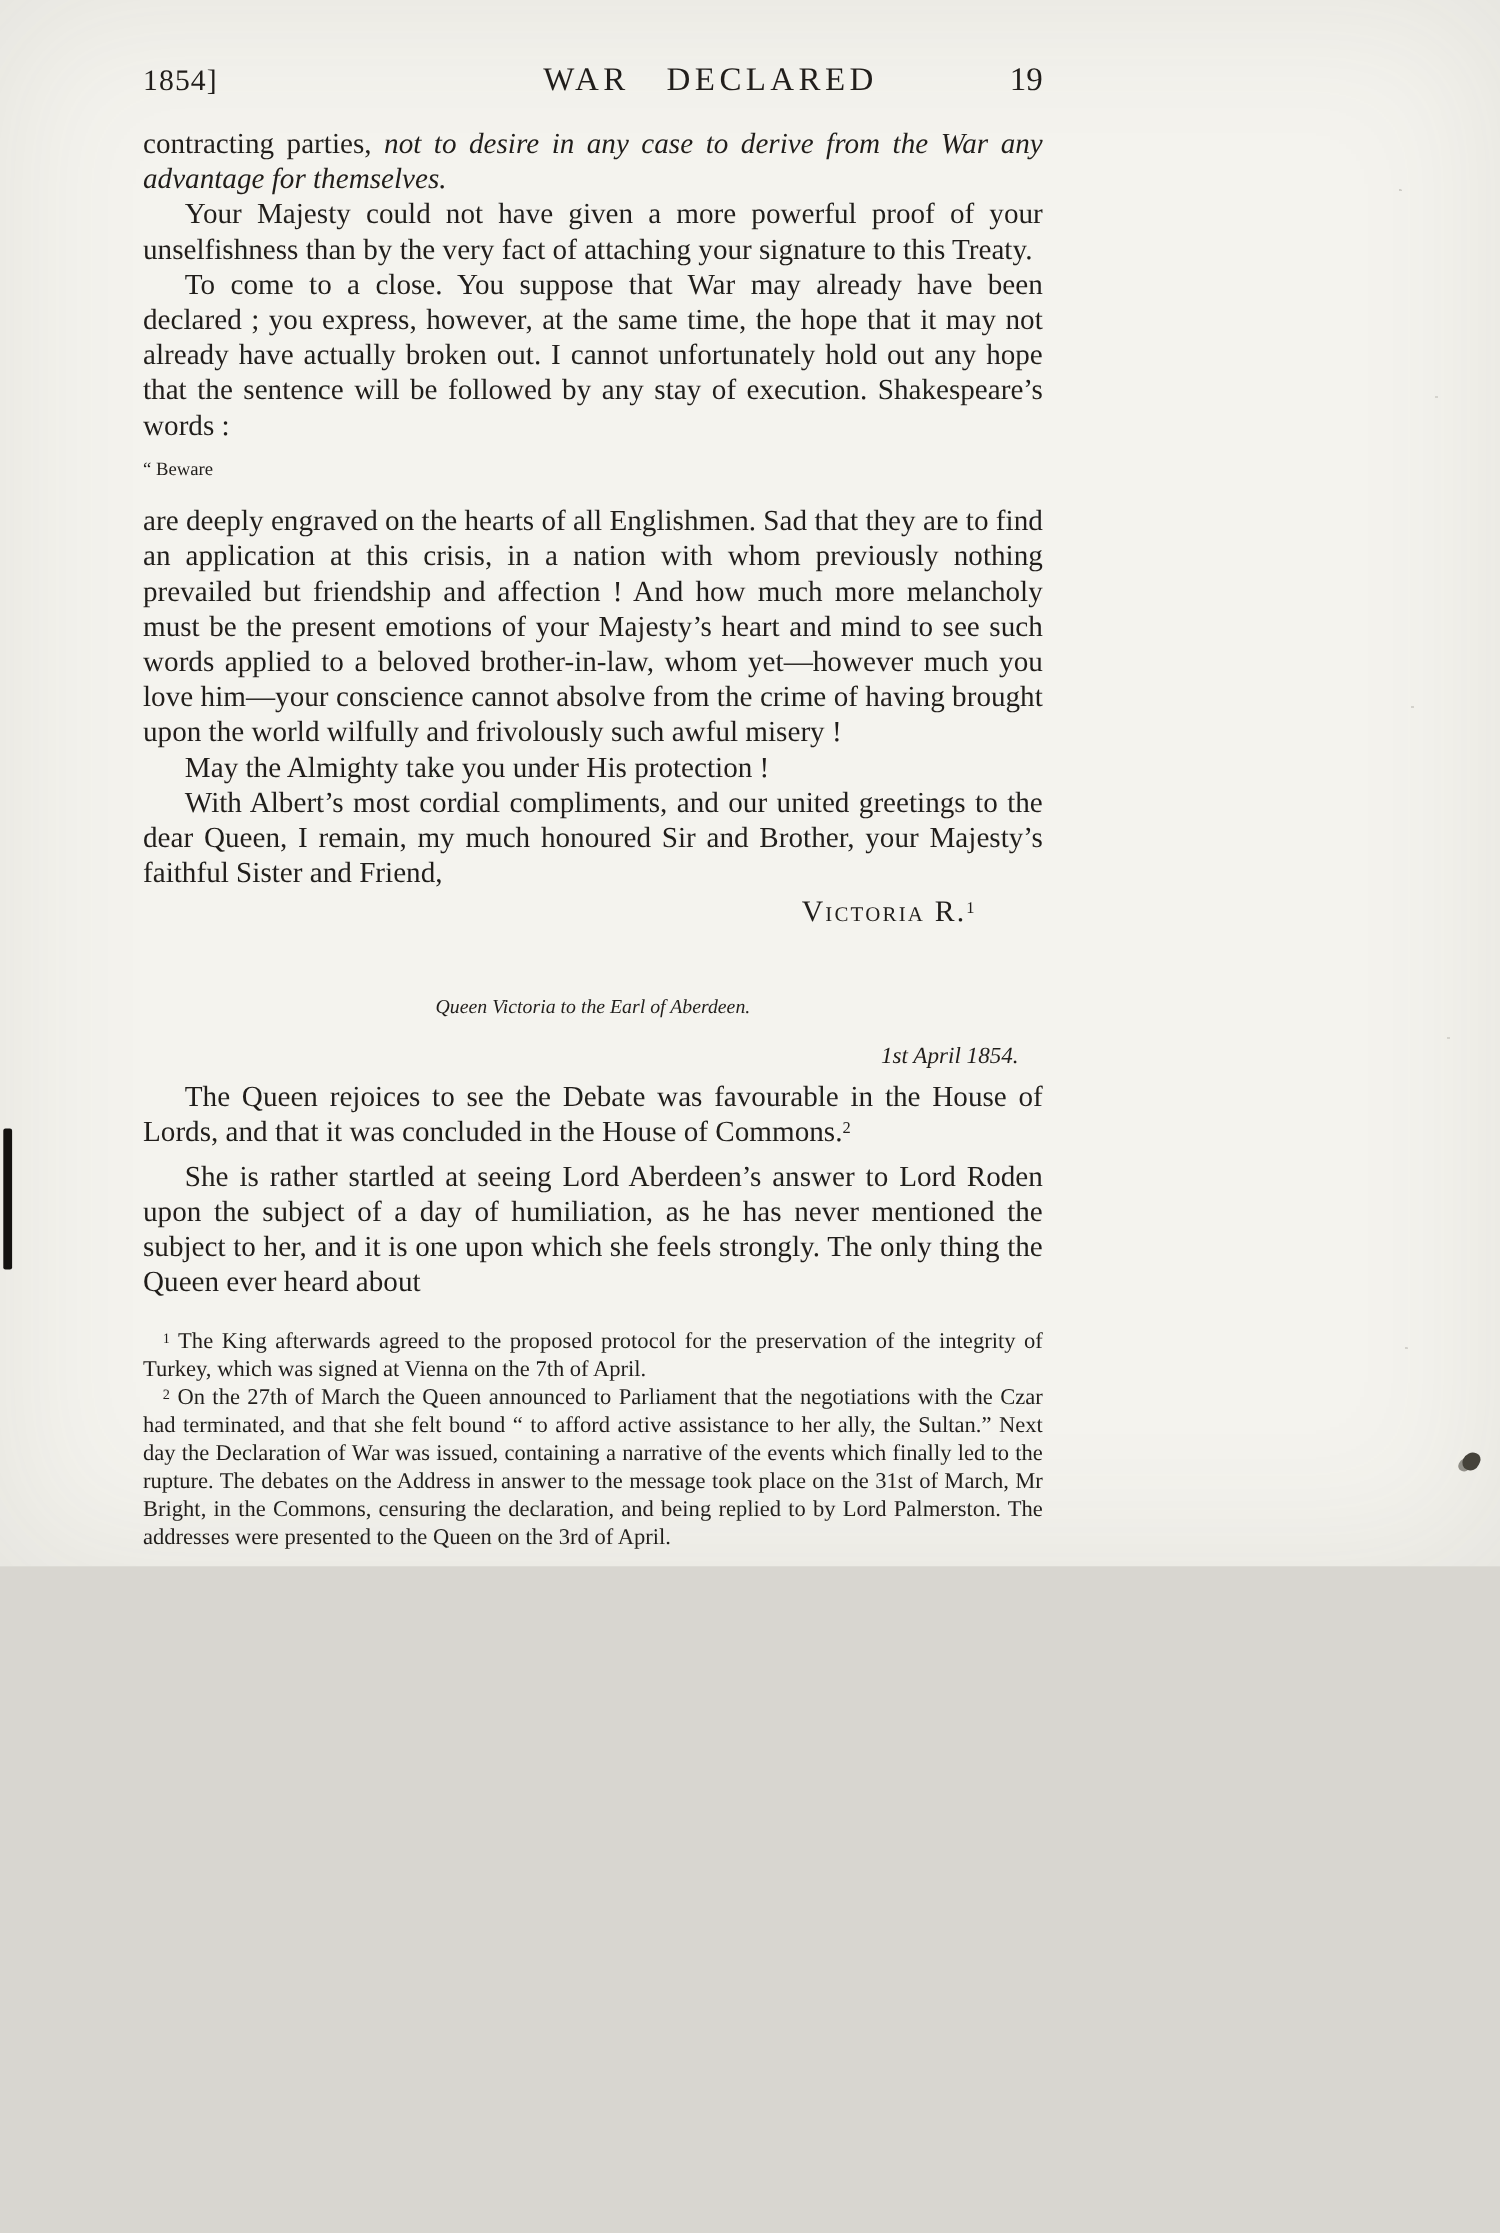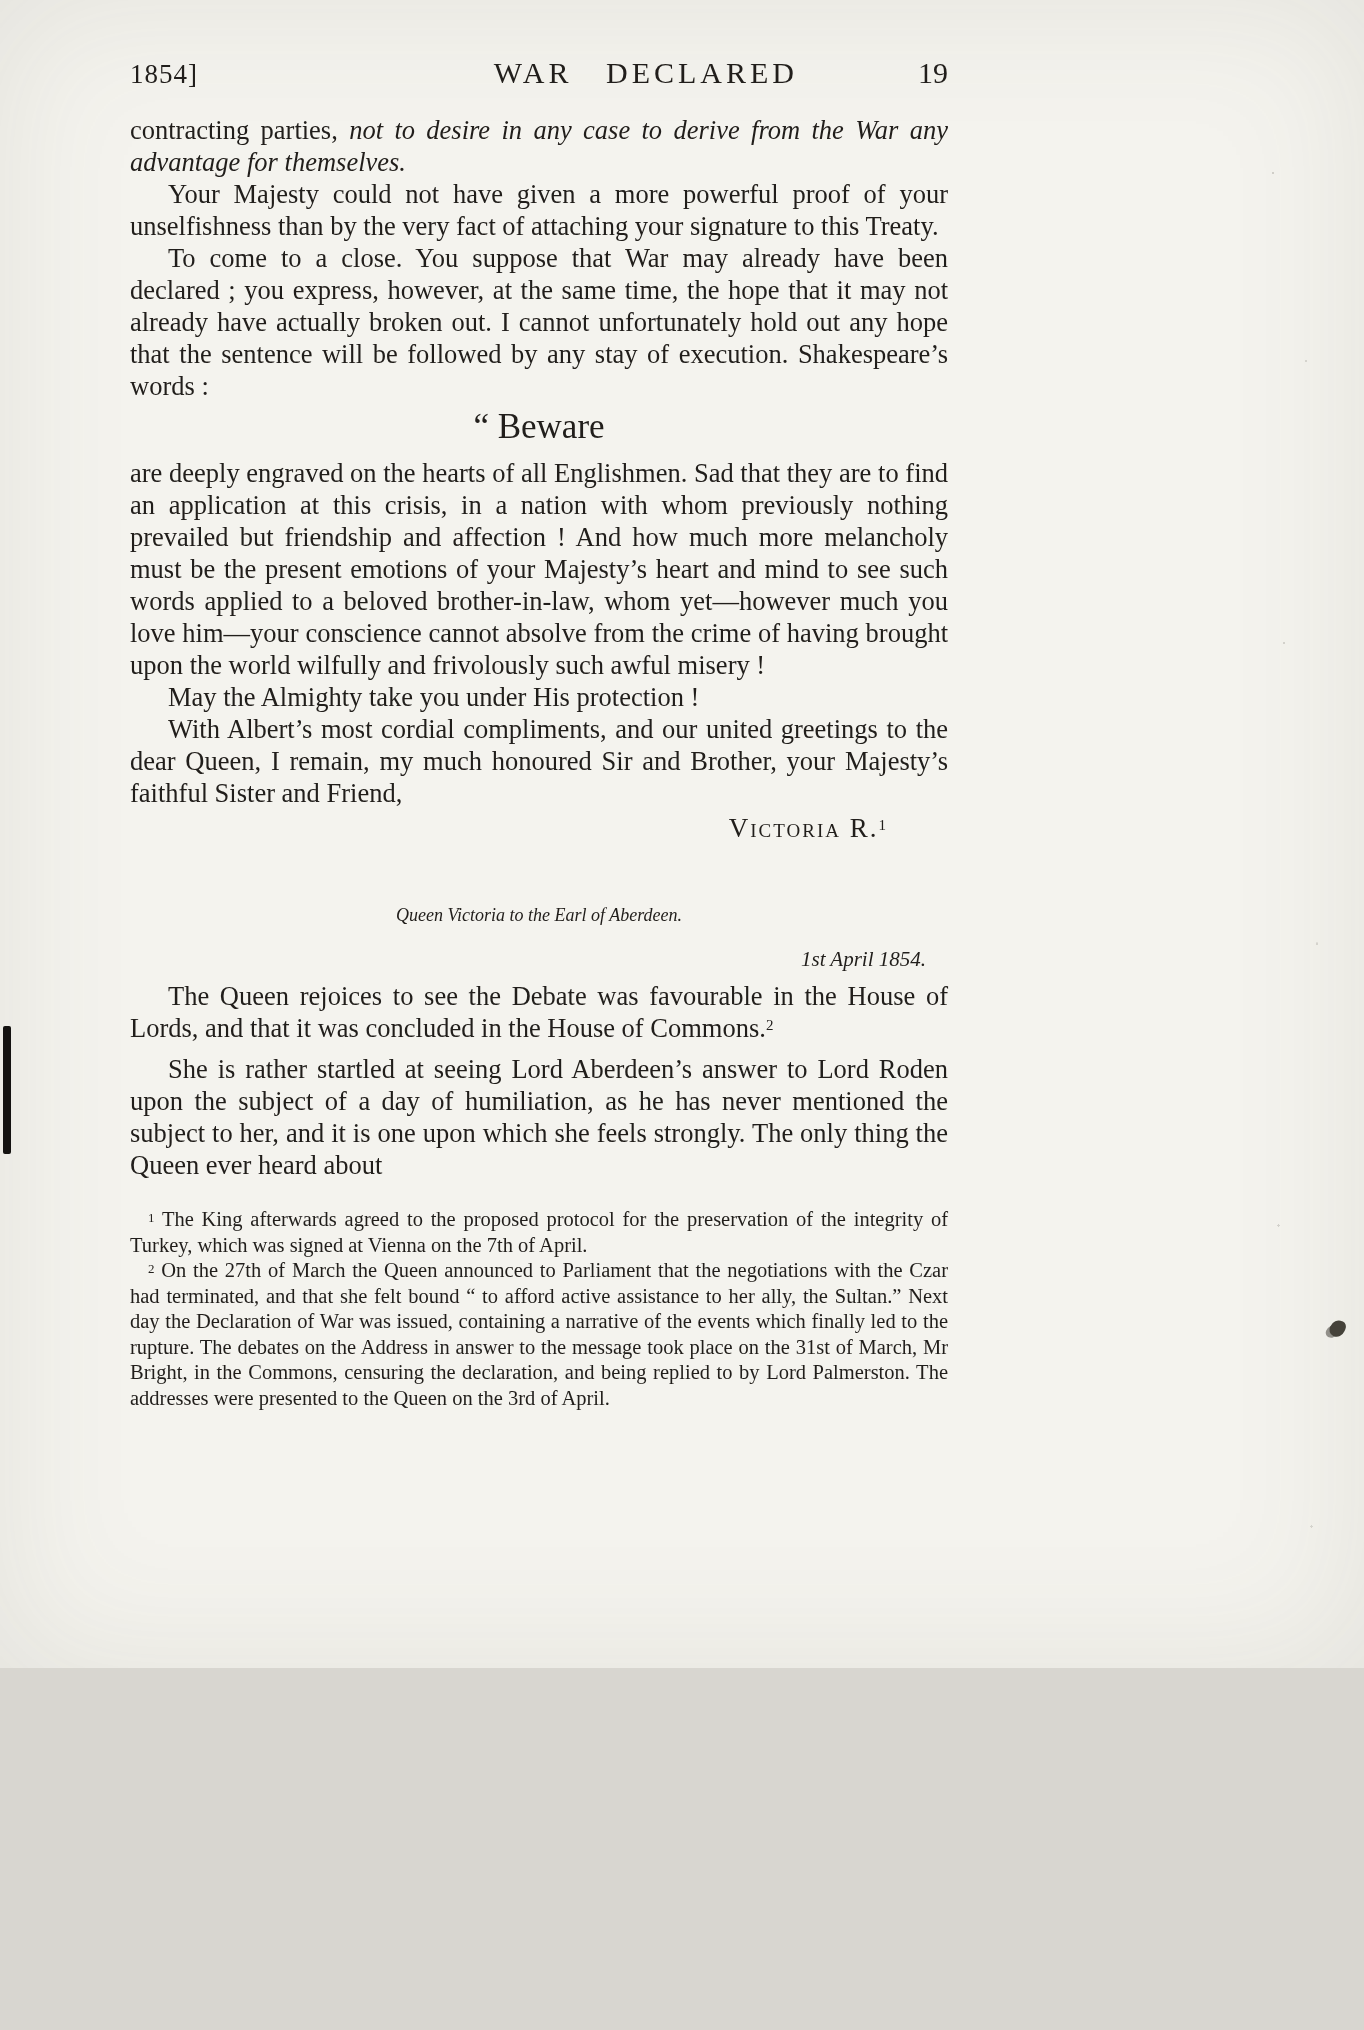--- a/index.html
+++ b/index.html
@@ -1,39 +1,39 @@
 <!DOCTYPE html>
 <html><head>
 <meta charset="utf-8">
 <style>
   * { margin: 0; padding: 0; box-sizing: border-box; }
   html, body { background: #d8d6d0; }
   .page {
     position: relative;
     width: 1364px;
-    height: 1668px;
+    height: 1424px;
     background: #f4f3ee;
     box-shadow: inset 0 0 140px rgba(90, 85, 70, 0.10);
     font-family: "Liberation Serif", "DejaVu Serif", serif;
     color: #211e1b;
     overflow: hidden;
   }
   .content { position: absolute; left: 130px; top: 56px; width: 818px; }
 
   .running-head { display: flex; align-items: baseline; margin-bottom: 24px; }
   .rh-year  { width: 150px; font-size: 27px; letter-spacing: 1px; }
   .rh-title { flex: 1; text-align: right; font-size: 30px; letter-spacing: 4px; word-spacing: 22px; }
   .rh-page  { width: 150px; text-align: right; font-size: 30px; }
 
   p.body-text { font-size: 26.5px; line-height: 32px; text-align: justify; }
   .indent { text-indent: 38px; }
   .para-gap { margin-top: 9px; }
   .italic { font-style: italic; }
 
-  .quote { font-size: 35px; line-height: 32px; text-align: center; margin: 9px 0 14px; }
+  .quote { font-size: 17px; line-height: 32px; text-align: left; margin: 9px 0 14px; }
 
   .signature { font-size: 27px; line-height: 34px; text-align: right; padding-right: 62px; margin-top: 2px; }
   .smallcaps { font-variant: small-caps; letter-spacing: 2px; }
 
   sup.ref { font-size: 15px; line-height: 0; vertical-align: 7px; }
 
   .section-heading {
     margin-top: 54px;
     text-align: center;
     font-style: italic;

